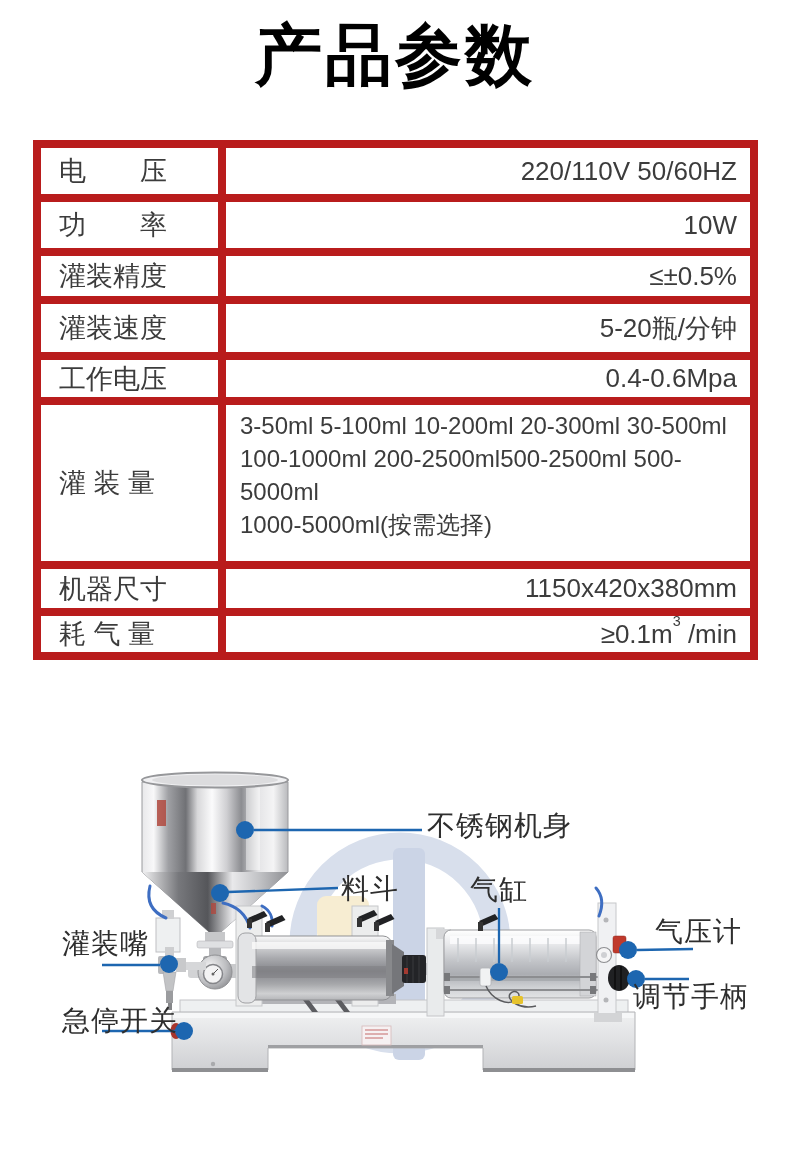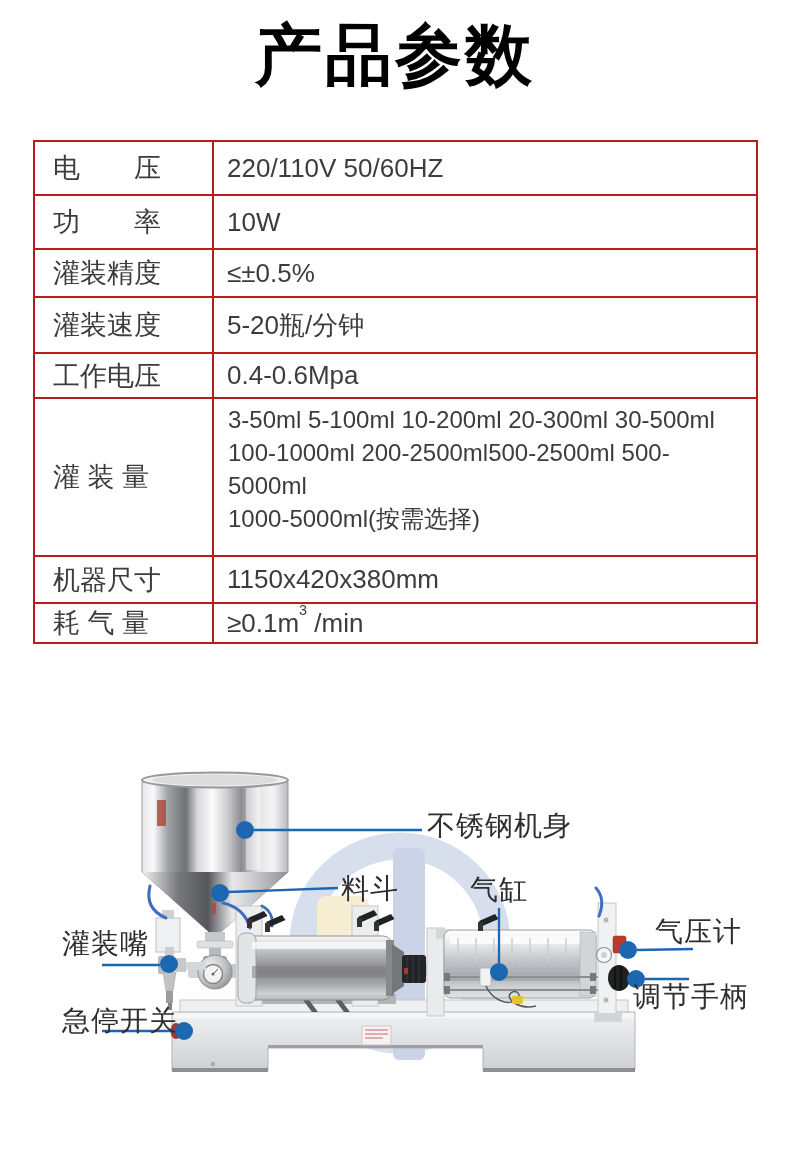--- a/index.html
+++ b/index.html
@@ -2,23 +2,23 @@
 <html><head>
 <meta charset="utf-8">
 <style>
   html,body{margin:0;padding:0;background:#ffffff;}
   .page{position:relative;width:790px;height:1174px;background:#ffffff;overflow:hidden;
         font-family:"Liberation Sans","DejaVu Sans",sans-serif;color:#3a3a3a;border-radius:12px;}
   .title{position:absolute;left:0;top:10px;width:790px;margin:0;text-align:center;
          font-size:67px;font-weight:900;color:#000;letter-spacing:3px;line-height:1.35;}
   table.spec{position:absolute;left:33px;top:140px;width:725px;border-collapse:collapse;
              table-layout:fixed;}
-  table.spec td{border:2px solid #b91c1c;vertical-align:middle;}
+  table.spec td{border:8px solid #b91c1c;vertical-align:middle;}
   td.lbl{width:141px;font-size:27px;color:#3c3c3c;padding:0 18px;white-space:pre;}
-  td.val{font-size:26px;color:#3c3c3c;text-align:left;padding:0 13px;}
+  td.val{font-size:26px;color:#3c3c3c;text-align:right;padding:0 13px;}
   tr.h54{height:54px}tr.h60{height:48px}tr.h56{height:56px}tr.h62{height:45px}
   tr.h113{height:113px}tr.h53{height:53px}tr.h47{height:47px}tr.h49{height:40px}
   td.val-left{font-size:24px;text-align:left;padding:4px 8px 20px 14px;line-height:33px;}
   td.val sup{font-size:0.55em;position:relative;top:-0.45em;}
   .machine{position:absolute;left:0;top:700px;width:790px;height:474px;padding-left:44px;}
   .machine svg{position:absolute;left:0;top:0;}
   .callout{position:absolute;font-size:28px;color:#2e2e2e;white-space:nowrap;
            line-height:30px;letter-spacing:1px;}
 </style>
 </head>

